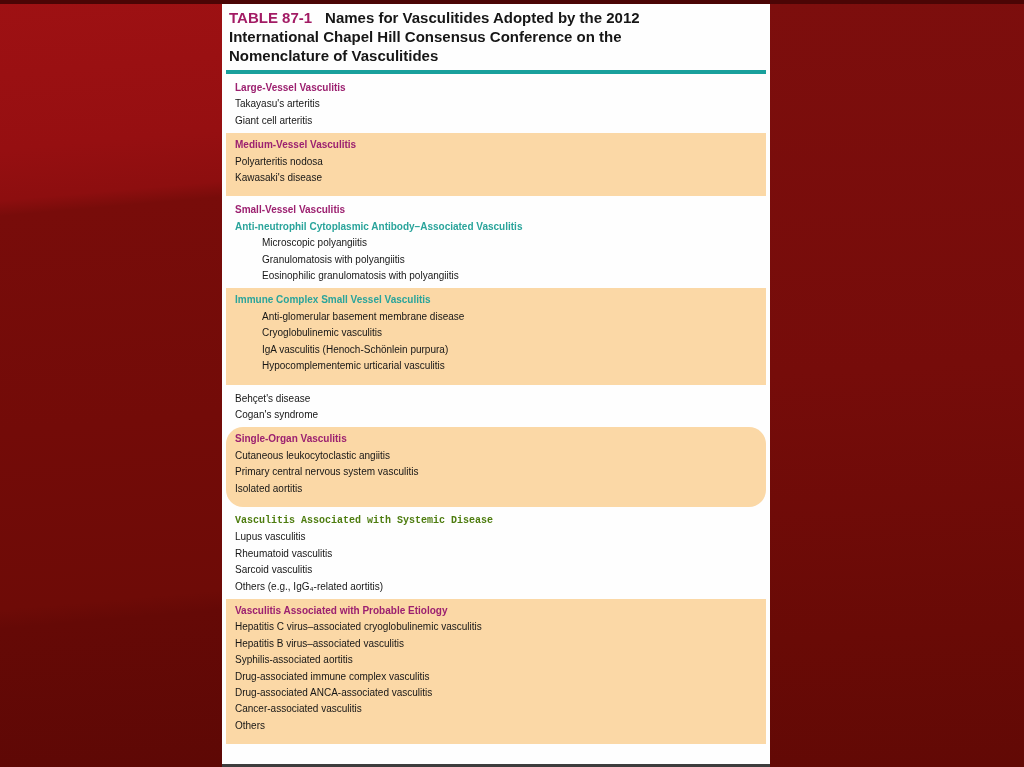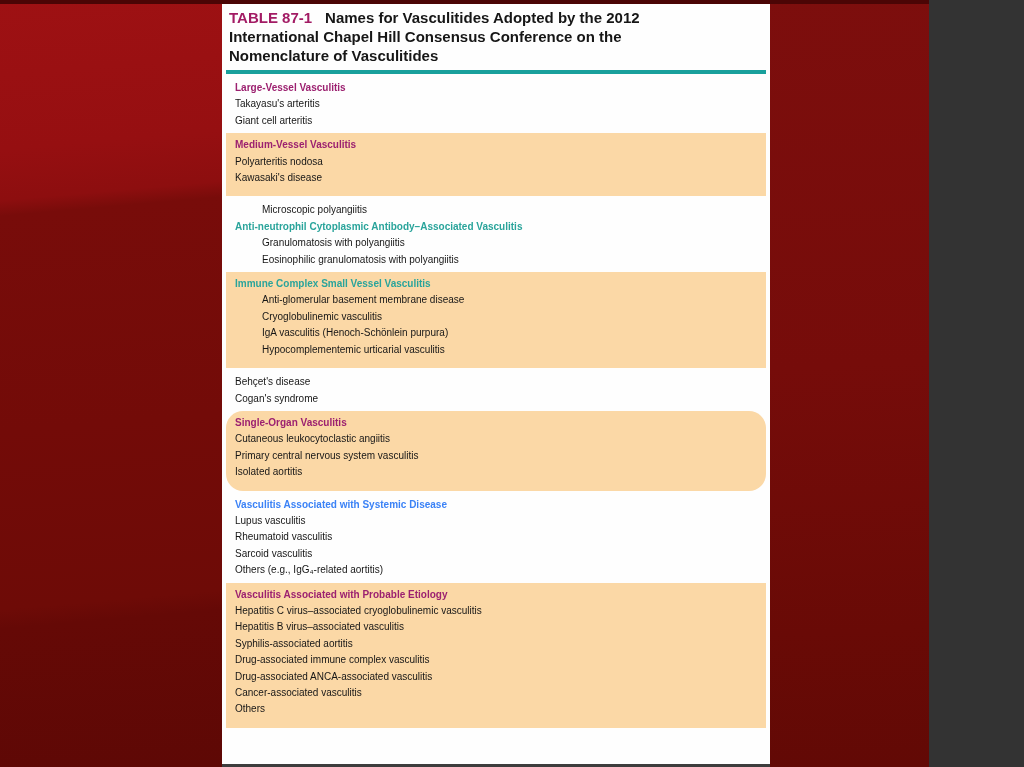--- a/index.html
+++ b/index.html
@@ -2,21 +2,21 @@
 <html><head>
 <meta charset="utf-8">
 <style>
   html, body {
     margin: 0;
     padding: 0;
     background: #333;
   }
   .stage {
     position: relative;
-    width: 929px;
+    width: 1024px;
     height: 767px;
     overflow: hidden;
     font-family: "Liberation Sans", sans-serif;
     -webkit-font-smoothing: antialiased;
   }
   
   .bg-left {
     position: absolute;
     left: 0; top: 0;
     width: 222px; height: 100%;
@@ -105,22 +105,23 @@
           <div class="heading" style="color: rgb(156, 33, 112);">Large-Vessel Vasculitis</div>
           <div class="row">Takayasu's arteritis</div>
           <div class="row">Giant cell arteritis</div>
         </section>
         <section class="section shaded" style="background: rgb(251, 216, 166);">
           <div class="heading" style="color: rgb(156, 33, 112);">Medium-Vessel Vasculitis</div>
           <div class="row">Polyarteritis nodosa</div>
           <div class="row">Kawasaki's disease</div>
         </section>
         <section class="section">
+          <div class="heading" style="color: rgb(156, 33, 112);">Small-Vessel Vasculitis</div>
+          <div class="row teal" style="color: rgb(42, 164, 155);">Anti-neutrophil Cytoplasmic Antibody–Associated Vasculitis</div>
           <div class="row indent-1">Microscopic polyangiitis</div>
-          <div class="row teal" style="color: rgb(42, 164, 155);">Anti-neutrophil Cytoplasmic Antibody–Associated Vasculitis</div>
           <div class="row indent-1">Granulomatosis with polyangiitis</div>
           <div class="row indent-1">Eosinophilic granulomatosis with polyangiitis</div>
         </section>
         <section class="section shaded" style="background: rgb(251, 216, 166);">
           <div class="heading" style="color: rgb(42, 164, 155);">Immune Complex Small Vessel Vasculitis</div>
           <div class="row indent-1">Anti-glomerular basement membrane disease</div>
           <div class="row indent-1">Cryoglobulinemic vasculitis</div>
           <div class="row indent-1">IgA vasculitis (Henoch-Schönlein purpura)</div>
           <div class="row indent-1">Hypocomplementemic urticarial vasculitis</div>
         </section>
@@ -128,21 +129,21 @@
           <div class="row">Behçet's disease</div>
           <div class="row">Cogan's syndrome</div>
         </section>
         <section class="section shaded" style="background: rgb(251, 216, 166); border-radius: 17px;">
           <div class="heading" style="color: rgb(156, 33, 112);">Single-Organ Vasculitis</div>
           <div class="row">Cutaneous leukocytoclastic angiitis</div>
           <div class="row">Primary central nervous system vasculitis</div>
           <div class="row">Isolated aortitis</div>
         </section>
         <section class="section">
-          <div class="heading" style="color: #3b82f6;">Vasculitis Associated with Systemic Disease</div>
+          <div class="heading" style="color: #4d7c0f; font-family: Liberation Mono, monospace;">Vasculitis Associated with Systemic Disease</div>
           <div class="row">Lupus vasculitis</div>
           <div class="row">Rheumatoid vasculitis</div>
           <div class="row">Sarcoid vasculitis</div>
           <div class="row">Others (e.g., IgG₄-related aortitis)</div>
         </section>
         <section class="section shaded" style="background: rgb(251, 216, 166);">
           <div class="heading" style="color: rgb(156, 33, 112);">Vasculitis Associated with Probable Etiology</div>
           <div class="row">Hepatitis C virus–associated cryoglobulinemic vasculitis</div>
           <div class="row">Hepatitis B virus–associated vasculitis</div>
           <div class="row">Syphilis-associated aortitis</div>

